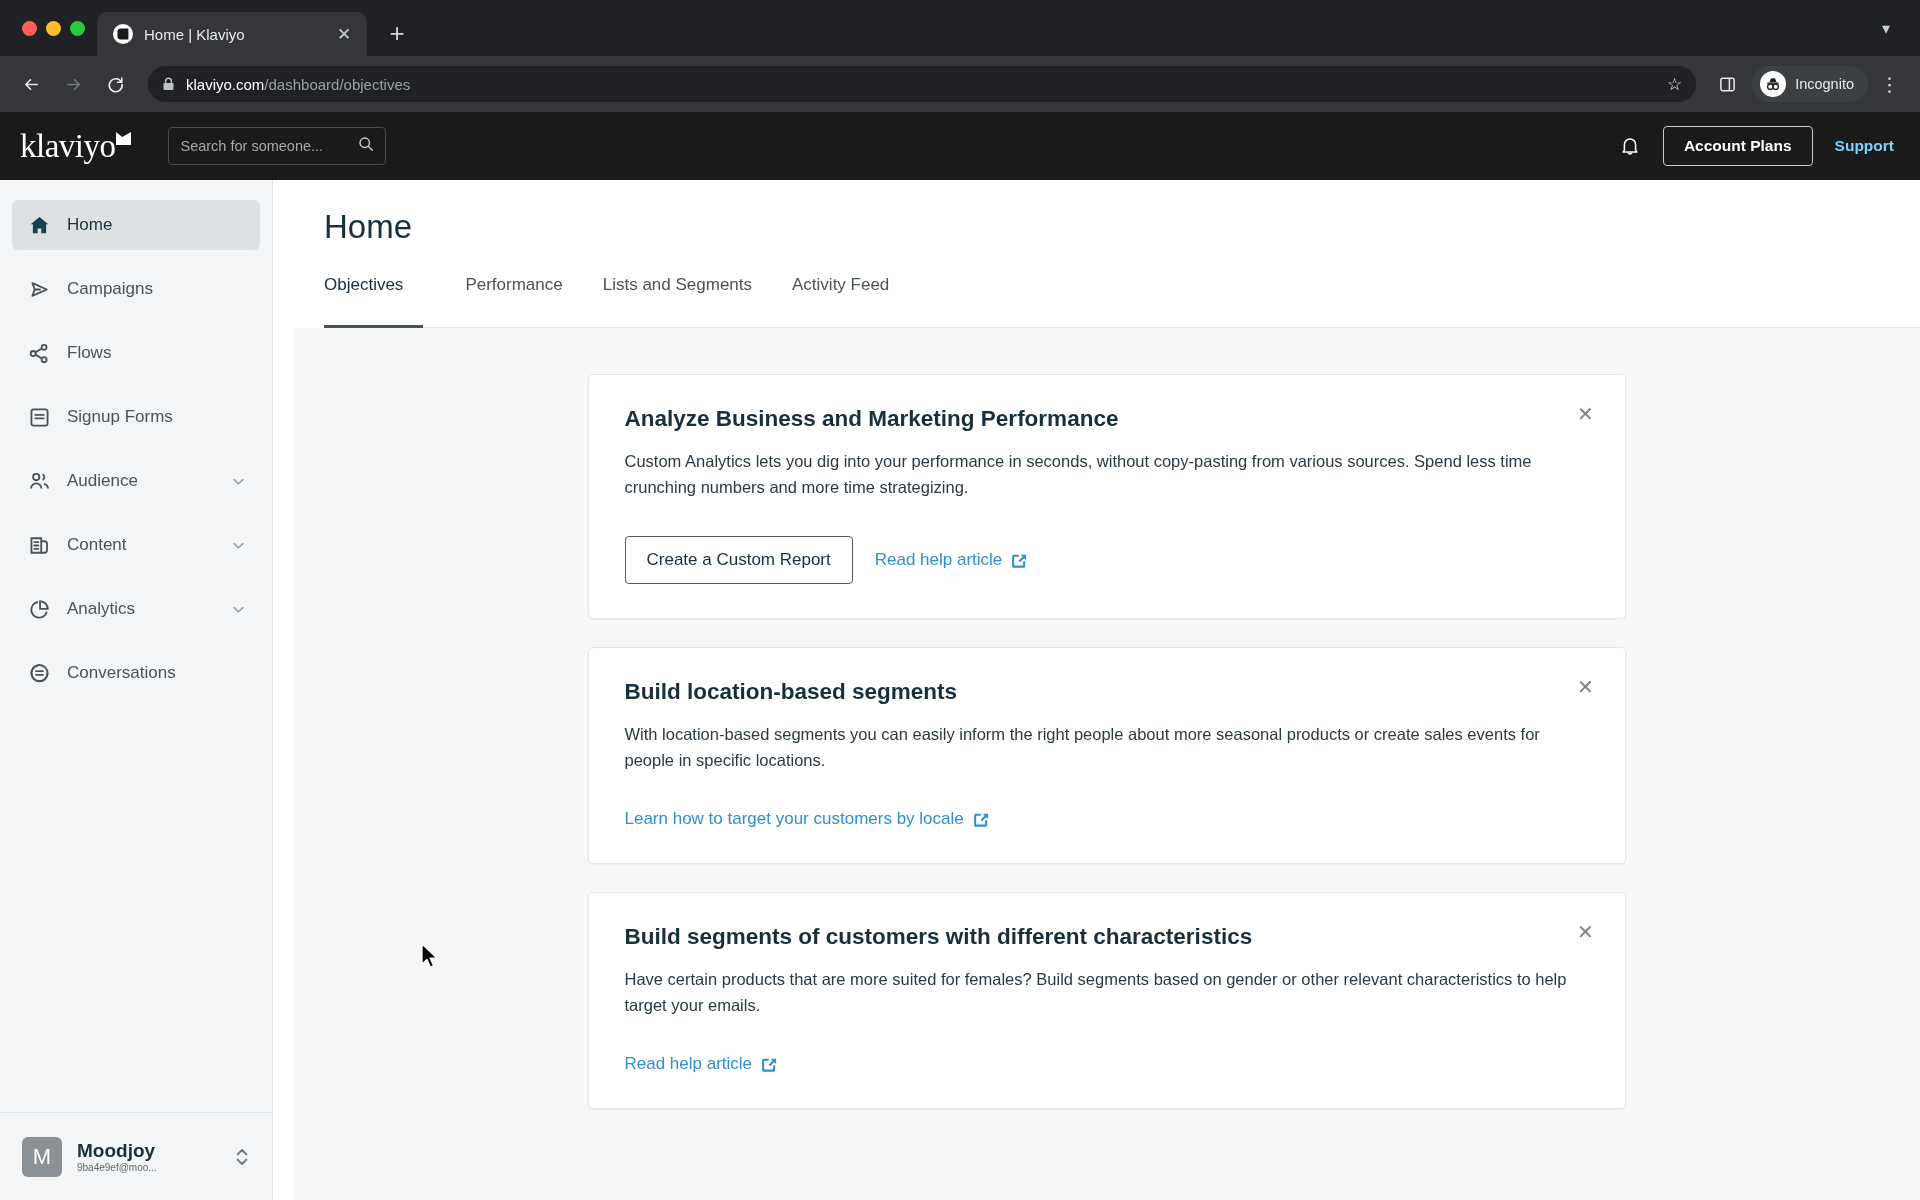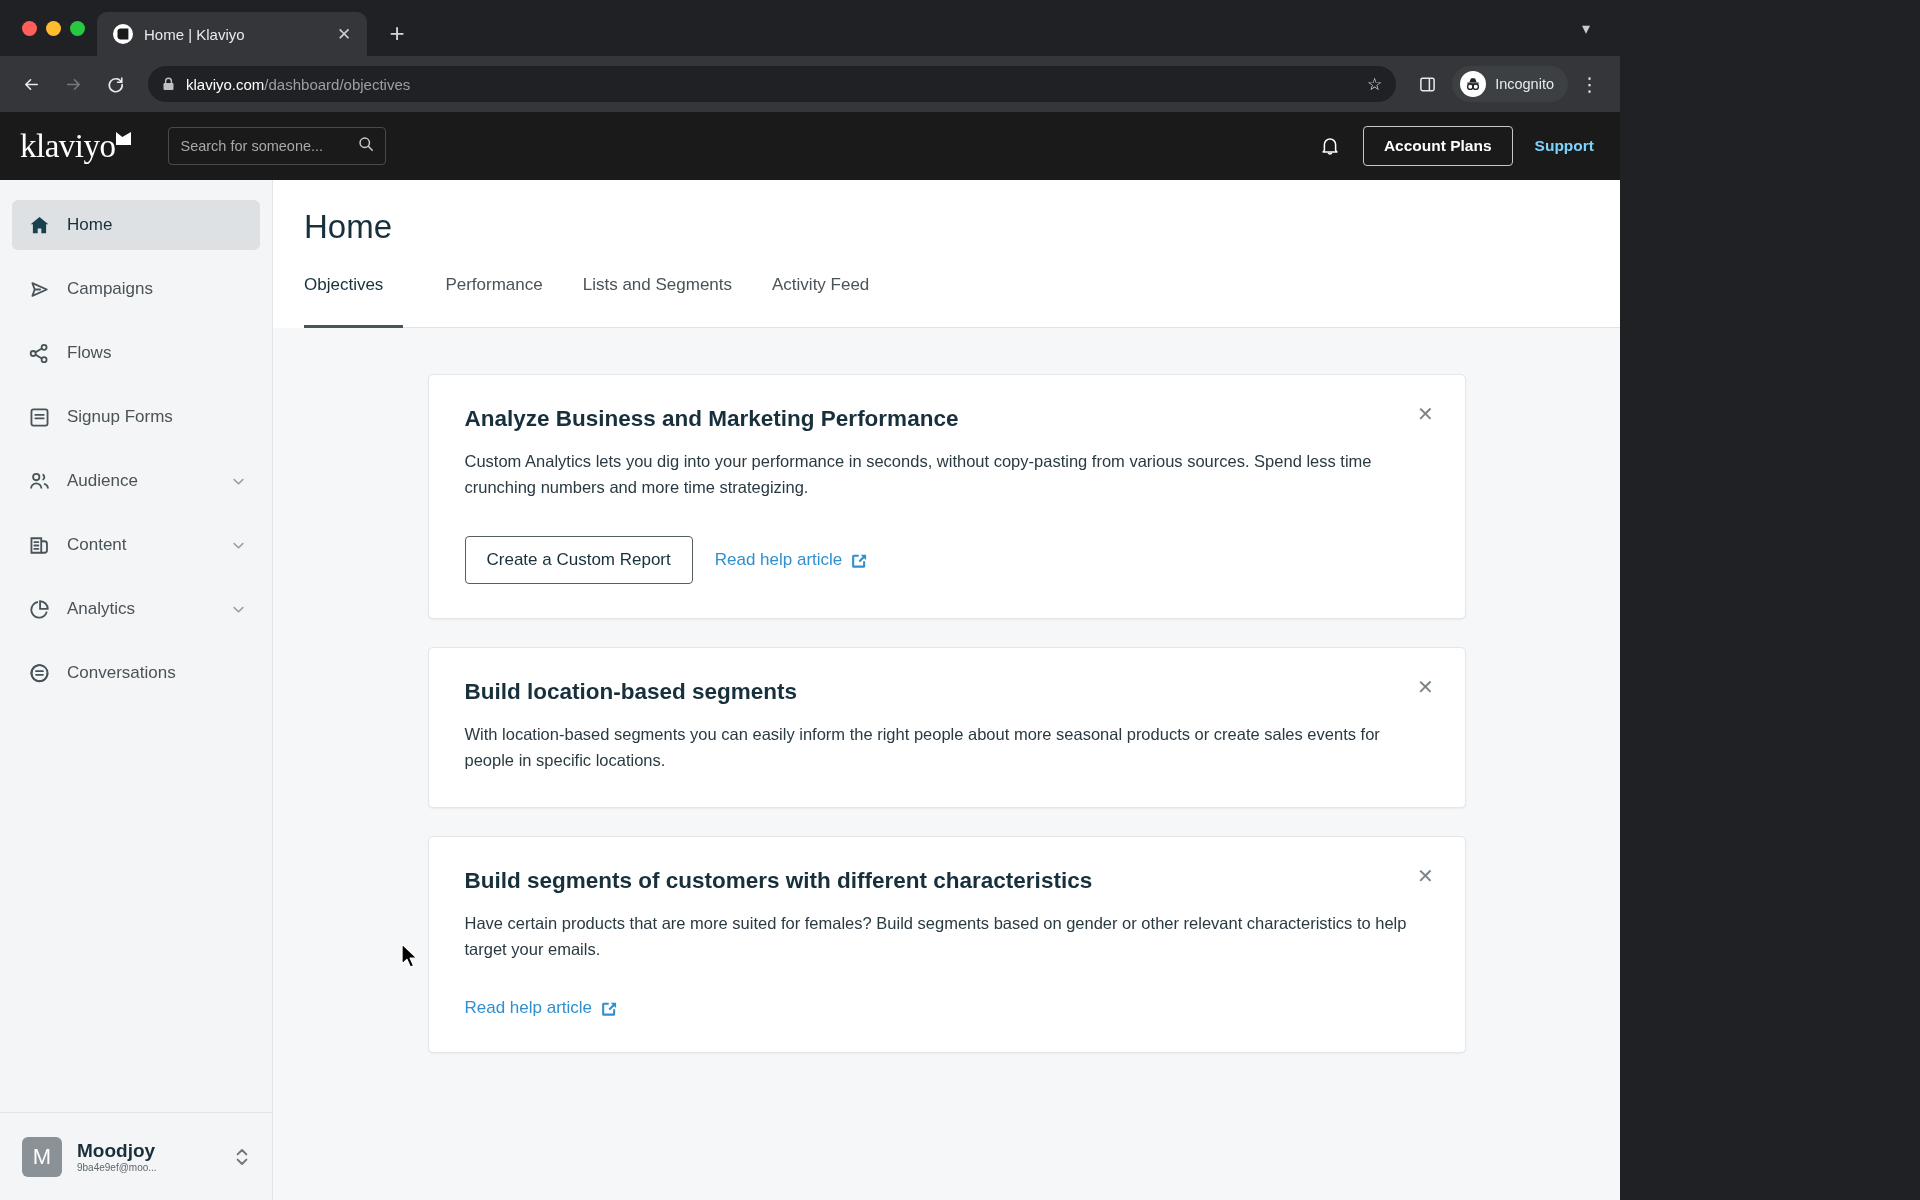--- a/index.html
+++ b/index.html
@@ -4,21 +4,21 @@
 <style>
   * { box-sizing: border-box; margin: 0; padding: 0; }
   html, body {
     width: 1920px; height: 1200px;
     overflow: hidden;
     font-family: "Liberation Sans", sans-serif;
     background: #202124;
   }
 
   
-  .browser { width: 1620px; height: 1200px; display: flex; flex-direction: column; background:#202124; }
+  .browser { width: 1920px; height: 1200px; display: flex; flex-direction: column; background:#202124; }
 
   .tabstrip {
     height: 56px; background: #202124;
     display: flex; align-items: flex-end; padding-left: 14px; position: relative;
     flex: 0 0 56px;
   }
   .traffic { display: flex; align-items: center; gap: 9px; height: 56px; padding: 0 12px 0 8px; }
   .dot { width: 15px; height: 15px; border-radius: 50%; }
   .dot.red { background: #ff5f57; }
   .dot.yellow { background: #febc2e; }
@@ -114,21 +114,21 @@
   .search-box input::placeholder { color: #a8a8a8; }
   .appbar-right { margin-left: auto; display: flex; align-items: center; gap: 22px; }
   .bell { color: #ffffff; display: flex; }
   .btn-outline {
     border: 1px solid #c8c8c8; border-radius: 4px; color: #ffffff;
     font-size: 15.5px; font-weight: bold; padding: 10px 20px; background: transparent;
     font-family: inherit;
   }
   .support-link { color: #7dd3fc; font-size: 15.5px; font-weight: bold; }
 
-  .body-row { flex: 1; display: flex; min-height: 0; }
+  .body-row { flex: 1; display: flex; min-height: 0; gap: 20px; }
 
   
   .sidebar {
     width: 273px; flex: 0 0 273px; background: #f3f5f6;
     border-right: 1px solid #e2e5e7; display: flex; flex-direction: column;
   }
   .nav { padding: 20px 12px 0 12px; flex: 1; }
   .nav-item {
     height: 50px; display: flex; align-items: center; gap: 15px;
     padding: 0 14px; border-radius: 6px; color: #4a5358; font-size: 17px;
@@ -458,20 +458,31 @@
                     </svg>
                 </span>
               </span>
             </div>
           </div>
 
           <div class="card">
             <div class="card-close">✕</div>
             <div class="card-title">Build location-based segments</div>
             <div class="card-body">With location-based segments you can easily inform the right people about more seasonal products or create sales events for people in specific locations.</div>
+            <div class="card-actions">
+              <span class="link-row">
+                <span class="link">Learn how to target your customers by locale</span>
+                <span class="ext-ico">
+                  <svg width="17" height="17" viewBox="0 0 18 18">
+                      <path d="M1.2 4.4a1.6 1.6 0 0 1 1.6-1.6h5.4v2.2H3.4v9.4h9.4V9.8H15v5.4a1.6 1.6 0 0 1-1.6 1.6H2.8a1.6 1.6 0 0 1-1.6-1.6Z" fill="#2f8fd0"></path>
+                      <path d="M10.2 2.8H16v5.8l-2.1-2.1-4.3 4.3-1.6-1.6 4.3-4.3Z" fill="#2f8fd0"></path>
+                    </svg>
+                </span>
+              </span>
+            </div>
           </div>
 
           <div class="card">
             <div class="card-close">✕</div>
             <div class="card-title">Build segments of customers with different characteristics</div>
             <div class="card-body">Have certain products that are more suited for females? Build segments based on gender or other relevant characteristics to help target your emails.</div>
             <div class="card-actions">
               <span class="link-row">
                 <span class="link">Read help article</span>
                 <span class="ext-ico">

